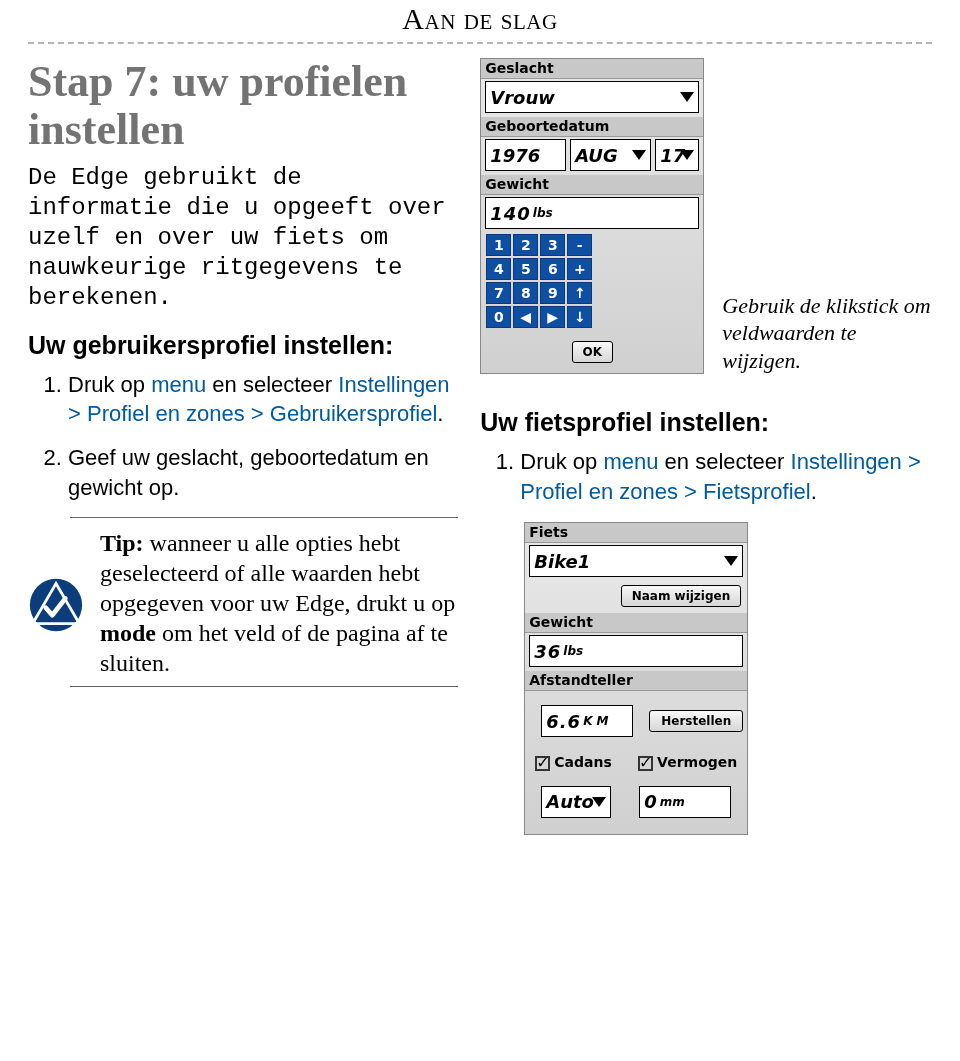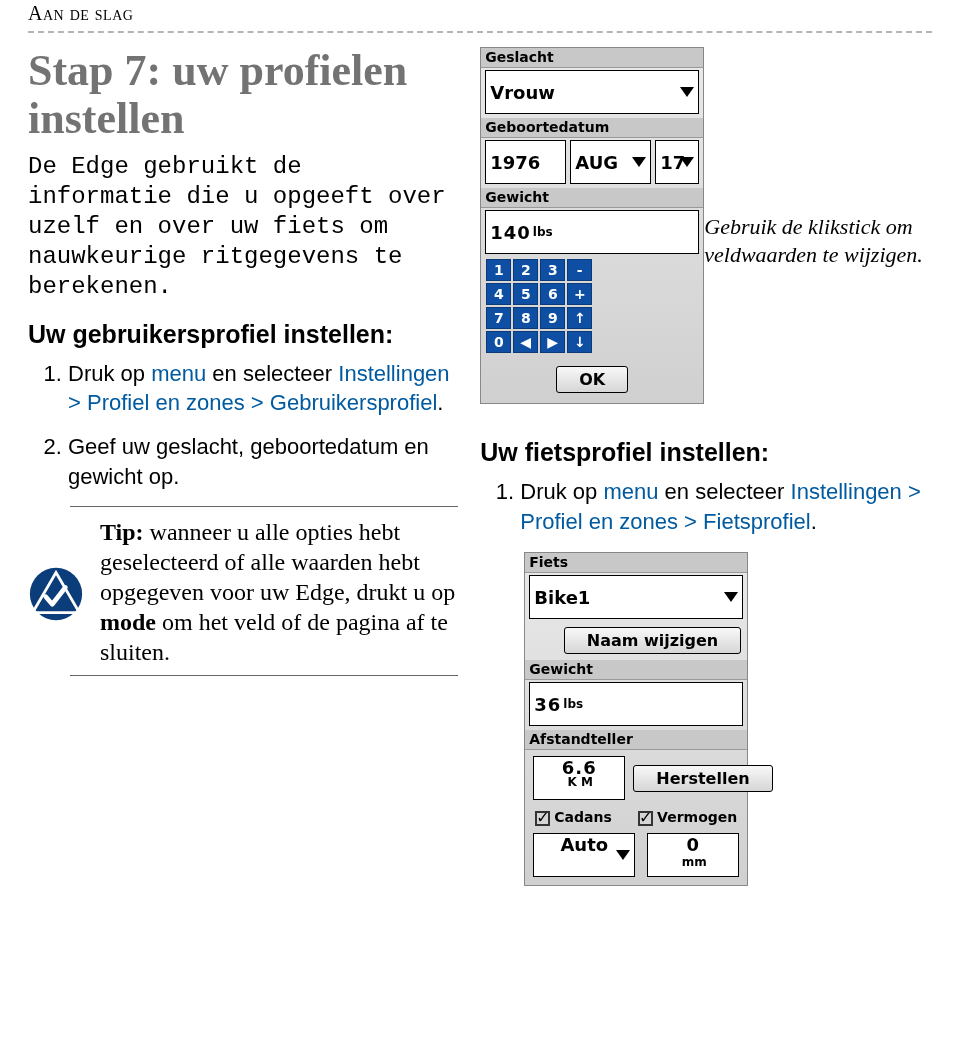--- a/index.html
+++ b/index.html
@@ -15,24 +15,25 @@
     background:#fff;
     width:var(--page-w);
     font-family:var(--body-font);
     color:#000;
   }
   .page{padding:0 28px 0 28px;}
   .section-header{
     font-family:var(--serif-font);
     font-variant:small-caps;
     letter-spacing:0.5px;
-    font-size:20px;
+    font-size:30px;
     margin:2px 0 6px 0;
     font-weight:400;
     color:#000;
+    text-align:center;
   }
   hr.dotted{
     border:none;
     border-top:2px dashed var(--gray);
     margin:0 0 14px 0;
   }
   .columns{
     display:flex;
     gap:22px;
   }
@@ -84,21 +85,22 @@
   .tip-text{
     font-family:var(--serif-font);
     font-size:24px;
     line-height:1.25;
     flex:1;
   }
   .tip-text .tip-label{font-weight:700;}
   .mode{font-weight:700;}
   .screen-caption{
     display:flex;
-    align-items:center;
+    align-items:flex-end;
+    gap:18px;
     margin:0 0 34px 0;
   }
   .caption-text{
     font-family:var(--serif-font);
     font-style:italic;
     font-size:22px;
     line-height:1.25;
     margin-top:30px;
   }
   
@@ -115,27 +117,28 @@
     font-weight:700;
     padding:1px 4px;
     line-height:17px;
     text-align:left;
     border-bottom:1px solid #999;
   }
   .device .field{
     background:#fff;
     border:1px solid #000;
     margin:2px 4px 4px 4px;
-    height:44px;
+    height:32px;
     display:flex;
     align-items:center;
     padding:0 4px;
     font-size:18px;
     font-weight:700;
     position:relative;
+    font-style:italic;
   }
   .device .field .tri{
     position:absolute; right:4px; top:50%; transform:translateY(-50%);
     width:0;height:0;border-left:7px solid transparent;border-right:7px solid transparent;border-top:10px solid #000;
   }
   .device .row{display:flex;gap:4px;margin:2px 4px 4px 4px;}
   .device .row .field{margin:0;flex:1;}
   .device .keypad{margin:2px 4px 4px 4px;}
   .device .keypad .kn{
     display:inline-flex;
@@ -147,32 +150,32 @@
   }
   .device .bigval{
     font-size:18px;font-weight:700;letter-spacing:1px;
   }
   .device .unit{font-size:12px;font-weight:700;margin-left:2px;}
   .device .btn{
     background:linear-gradient(#f8f8f8,#d6d6d6);
     border:1px solid #000;
     border-radius:3px;
     font-weight:700;
-    font-size:16px;
-    padding:3px 22px;
+    font-size:12px;
+    padding:3px 10px;
     display:inline-block;
     text-align:center;
     margin:4px auto;
   }
   .device .okrow{text-align:center;padding:4px 0 6px 0;}
   .device .chk{display:inline-block;width:15px;height:15px;border:2px solid #333;margin-right:4px;position:relative;vertical-align:middle;}
   .device .chk.checked::after{content:"✓";position:absolute;left:-1px;top:-5px;font-size:16px;font-weight:700;}
   .device .inline-row{display:flex;align-items:center;justify-content:space-between;padding:1px 10px;font-size:14px;font-weight:700;}
   .device .two{display:flex;gap:4px;margin:2px 4px 4px 4px;align-items:center;}
-  .device .two .field{margin:4px;flex-direction:column;}
+  .device .two .field{margin:12px;}
   .device .two .field.sm{flex:0 0 92px;}
   .footer{
     display:flex;justify-content:space-between;align-items:flex-end;
     font-family:var(--serif-font);
     font-style:italic;
     font-size:22px;
     padding:360px 0 10px 0;
     color:#333;
   }
 </style>

